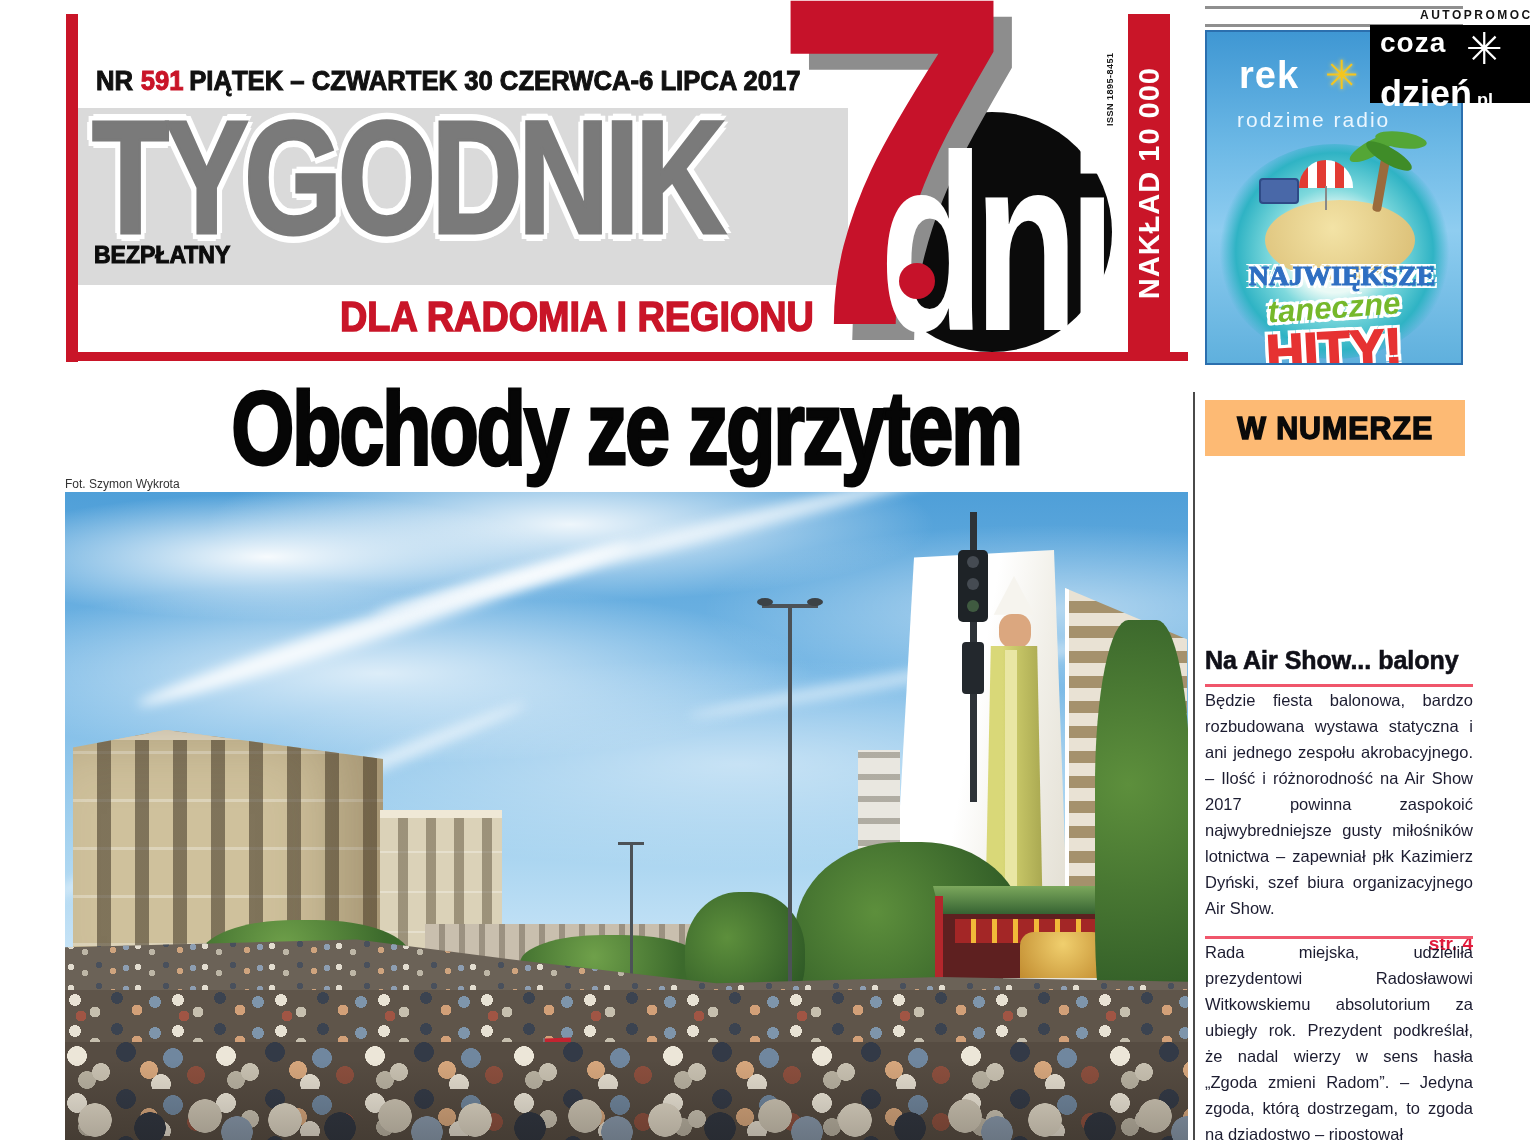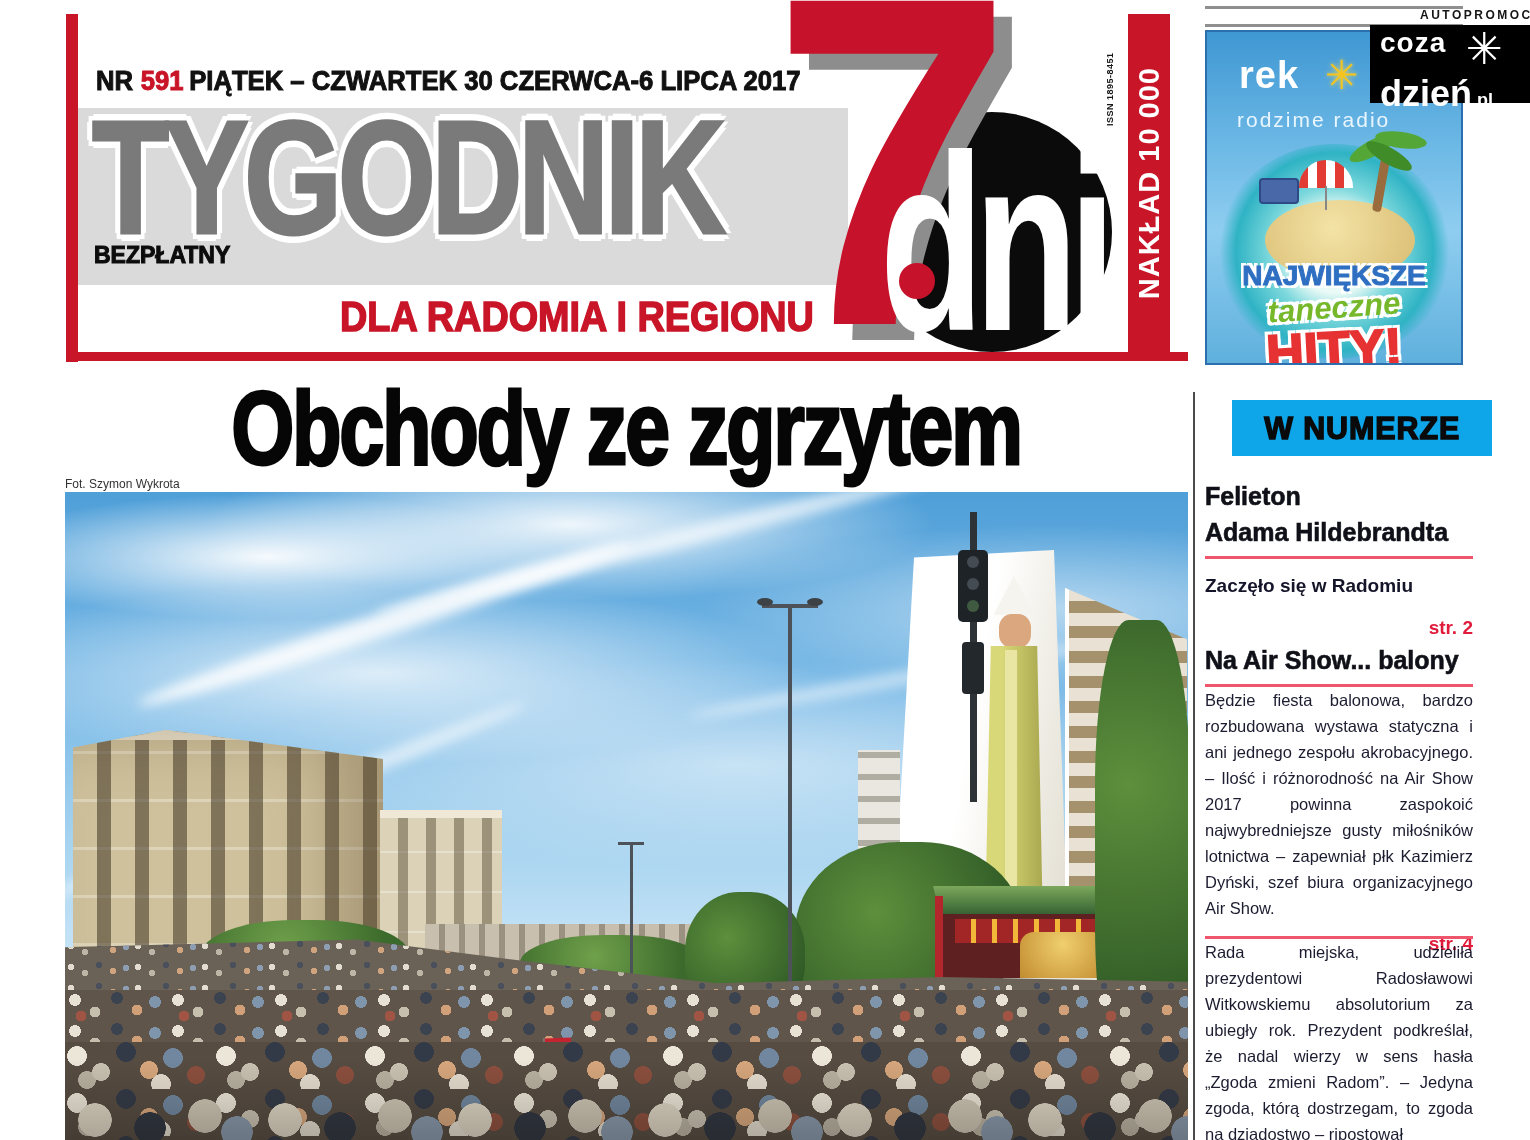--- a/index.html
+++ b/index.html
@@ -56,23 +56,23 @@
   .palm-trunk{position:absolute;left:170px;top:120px;width:9px;height:60px;background:#9a6b3c;
               border-radius:4px;transform:rotate(10deg);}
   .palm-leaf{position:absolute;width:52px;height:16px;border-radius:50%;background:#54a636;}
   .pl1{left:140px;top:108px;transform:rotate(-28deg);} .pl2{left:168px;top:100px;transform:rotate(8deg);}
   .pl3{left:156px;top:116px;transform:rotate(30deg);background:#3f8c28;}
   .umbrella{position:absolute;left:92px;top:128px;width:54px;height:28px;border-radius:54px 54px 0 0;
             background:repeating-linear-gradient(90deg,#e23b33 0 9px,#ffffff 9px 18px);}
   .umbrella-pole{position:absolute;left:118px;top:154px;width:2px;height:24px;background:#888;}
   .beach-radio{position:absolute;left:52px;top:146px;width:36px;height:22px;border-radius:4px;
                background:#4968a8;border:2px solid #2e4a86;}
-  .promo1{position:absolute;left:0;top:228px;width:100%;text-align:center;font-size:28px;font-weight:700;
+  .promo1{position:absolute;left:8px;top:228px;width:100%;text-align:center;font-size:28px;font-weight:700;
           color:#2f6fc2;-webkit-text-stroke:1px #2f6fc2;
-          text-shadow:-3px -3px 0 #fff,3px -3px 0 #fff,-3px 3px 0 #fff,3px 3px 0 #fff;}
+          text-shadow:-3px -3px 0 #fff,3px -3px 0 #fff,-3px 3px 0 #fff,3px 3px 0 #fff;font-family:Liberation Serif, serif;}
   .promo2{position:absolute;left:0;top:258px;width:100%;text-align:center;font-size:31px;font-weight:700;
           font-style:italic;color:#76b82a;transform:rotate(-4deg);
           text-shadow:-3px -3px 0 #fff,3px -3px 0 #fff,-3px 3px 0 #fff,3px 3px 0 #fff;}
   .promo3{position:absolute;left:0;top:288px;width:100%;text-align:center;font-size:52px;font-weight:700;
           color:#e63232;-webkit-text-stroke:2px #e63232;transform:rotate(-3deg);
           text-shadow:-4px -4px 0 #fff,4px -4px 0 #fff,-4px 4px 0 #fff,4px 4px 0 #fff;}
   .watermark{left:1370px;top:25px;width:160px;height:78px;background:#000;color:#fff;
              padding:4px 0 0 10px;box-sizing:border-box;line-height:1;}
   .wm-line1{font-size:28px;font-weight:700;letter-spacing:1px;}
   .wm-sun{position:absolute;left:96px;top:2px;font-size:44px;color:#fff;}
@@ -206,21 +206,21 @@
   .flagpole{width:2px;height:34px;background:#777;}
   .fp1{left:388px;top:552px;} .fp2{left:428px;top:560px;} .fp3{left:478px;top:546px;} .fp4{left:528px;top:562px;}
   .flag{width:26px;height:16px;background:#c32430;}
   .fl1{left:390px;top:552px;background:linear-gradient(180deg,#fff 0 50%,#c32430 50%);transform:rotate(-4deg);}
   .fl2{left:430px;top:560px;transform:rotate(3deg);}
   .fl3{left:480px;top:546px;transform:rotate(-2deg);}
   .fl4{left:530px;top:562px;background:linear-gradient(180deg,#fff 0 50%,#c32430 50%);transform:rotate(4deg);}
 
   
   .col-rule{left:1193px;top:392px;width:2px;height:748px;background:#4a4a4a;}
-  .wn-band{left:1232px;top:400px;width:260px;height:56px;background:#0ea5e9;
+  .wn-band{left:1205px;top:400px;width:260px;height:56px;background:#fdba74;
            display:flex;align-items:center;justify-content:center;}
   .wn-title{font-size:32px;font-weight:700;color:#0a0a0a;-webkit-text-stroke:1.5px #0a0a0a;
             letter-spacing:1px;transform:scaleX(.95);}
   .wn-item{left:1205px;width:268px;}
   .it0{top:478px;} .it1{top:642px;} .it2{top:930px;}
   .wn-h{font-size:25px;font-weight:700;color:#101018;line-height:36px;-webkit-text-stroke:.6px #101018;}
   .wn-underline{height:3px;background:#f0566b;margin-top:6px;}
   .wn-teaser{font-size:19px;font-weight:700;color:#15152a;margin-top:16px;}
   .wn-body{font-size:16.5px;line-height:26px;color:#1c1c30;text-align:justify;margin-top:0;}
   .wn-ref{font-size:19px;font-weight:700;color:#e11b3c;text-align:right;margin-top:20px;}
@@ -336,27 +336,20 @@
     <div class="crowd crowd-near"></div>
     <div class="crowd crowd-front"></div>
     <div class="crowd crowd-shade"></div>
   </div>
 
   <div class="abs col-rule"></div>
   <div class="abs wn-band">
     <div class="wn-title">W NUMERZE</div>
   </div>
 
-  <div class="abs wn-item it0">
-    <div class="wn-h">Felieton</div>
-    <div class="wn-h">Adama Hildebrandta</div>
-    <div class="wn-underline"></div>
-    <div class="wn-teaser">Zaczęło się w Radomiu</div>
-    <div class="wn-ref">str. 2</div>
-  </div>
 
   <div class="abs wn-item it1">
     <div class="wn-h">Na Air Show... balony</div>
     <div class="wn-underline"></div>
     <div class="wn-body">Będzie fiesta balonowa, bardzo rozbudowana wystawa statyczna i ani jednego zespołu akrobacyjnego. – Ilość i różnorodność na Air Show 2017 powinna zaspokoić najwybredniejsze gusty miłośników lotnictwa – zapewniał płk Kazimierz Dyński, szef biura organizacyjnego Air Show.</div>
     <div class="wn-ref">str. 4</div>
   </div>
 
   <div class="abs wn-item it2">
     <div class="wn-underline"></div>

